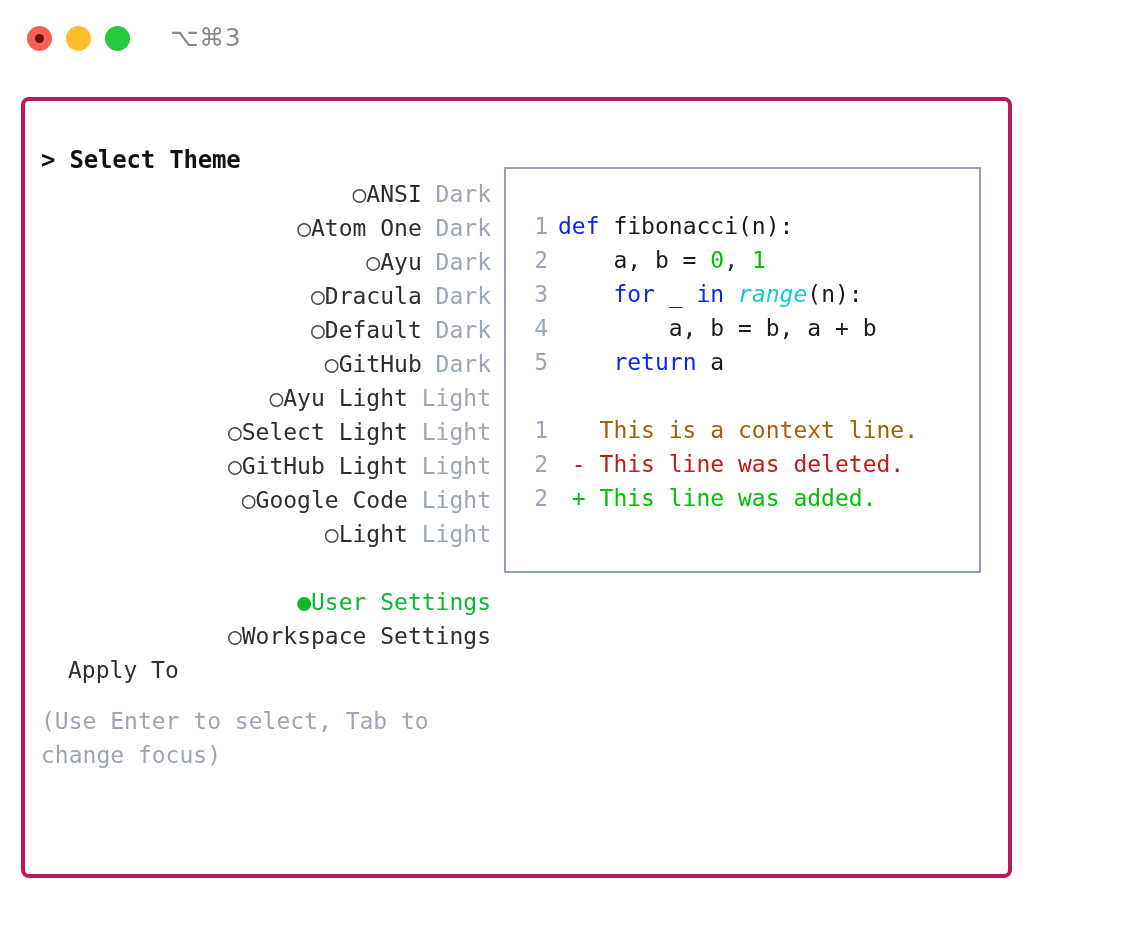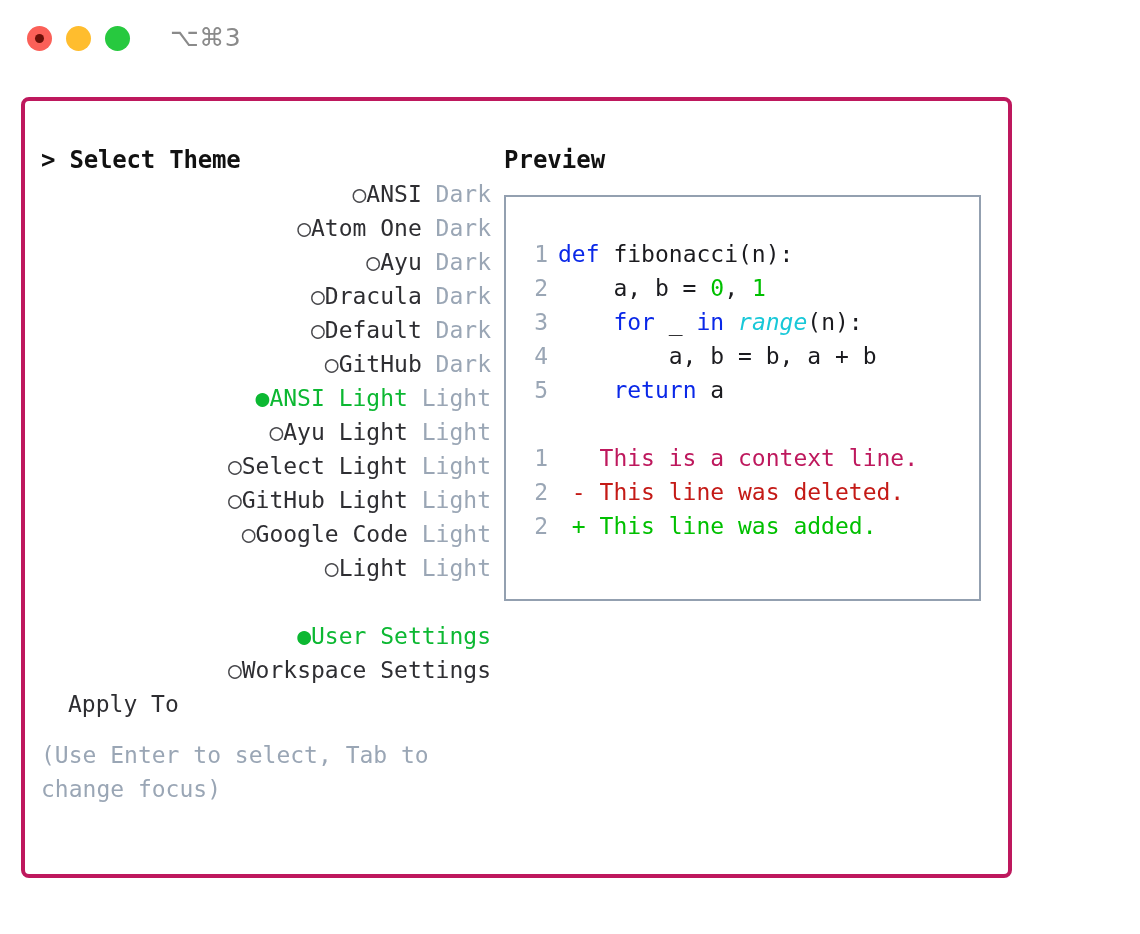--- a/index.html
+++ b/index.html
@@ -157,21 +157,21 @@
   }
   #preview-title {
     font-size: 24px;
     font-weight: bold;
     color: #111111;
     height: 34px;
     line-height: 34px;
     white-space: pre;
   }
   #preview-box {
-    margin-top: 18px;
+    margin-top: 24px;
     width: 477px;
     height: 406px;
     border: 2px solid #93a0b0;
     box-sizing: border-box;
     background: #ffffff;
     position: relative;
   }
   #code-area {
     position: absolute;
     left: 14px;
@@ -187,21 +187,21 @@
     text-align: right;
     color: #9aa6b5;
     margin-right: 10px;
   }
   .tok-kw  { color: #0a28e8; }
   .tok-fn  { color: #18c8d8; font-style: italic; }
   .tok-num { color: #00c000; }
   .tok-txt { color: #1b1b1f; }
   .blank-line { height: 34px; }
 
-  .diff-ctx { color: #be185d; }
+  .diff-ctx { color: #a16207; }
   .diff-del { color: #c41a16; }
   .diff-add { color: #00c000; }
 </style>
 </head>
 <body>
 
 <div id="app-window">
 
   <div id="titlebar">
     <div class="traffic-lights">
@@ -216,40 +216,38 @@
 
     <div id="theme-column">
       <div class="section-header">&gt; Select Theme</div>
       <div id="theme-list">
           <div class="option-row"><span class="bullet">○</span><span>ANSI </span><span class="variant-tag">Dark</span></div>
           <div class="option-row"><span class="bullet">○</span><span>Atom One </span><span class="variant-tag">Dark</span></div>
           <div class="option-row"><span class="bullet">○</span><span>Ayu </span><span class="variant-tag">Dark</span></div>
           <div class="option-row"><span class="bullet">○</span><span>Dracula </span><span class="variant-tag">Dark</span></div>
           <div class="option-row"><span class="bullet">○</span><span>Default </span><span class="variant-tag">Dark</span></div>
           <div class="option-row"><span class="bullet">○</span><span>GitHub </span><span class="variant-tag">Dark</span></div>
-          <div class="option-row selected"><span class="bullet">●</span><span>ANSI Light </span><span class="variant-tag">Light</span></div>
           <div class="option-row"><span class="bullet">○</span><span>Ayu Light </span><span class="variant-tag">Light</span></div>
           <div class="option-row"><span class="bullet">○</span><span>Select Light </span><span class="variant-tag">Light</span></div>
           <div class="option-row"><span class="bullet">○</span><span>GitHub Light </span><span class="variant-tag">Light</span></div>
           <div class="option-row"><span class="bullet">○</span><span>Google Code </span><span class="variant-tag">Light</span></div>
           <div class="option-row"><span class="bullet">○</span><span>Light </span><span class="variant-tag">Light</span></div>
         </div>
 
       <div class="spacer-row"></div>
 
       <div id="apply-list">
           <div class="option-row selected"><span class="bullet">●</span><span>User Settings</span></div>
           <div class="option-row"><span class="bullet">○</span><span>Workspace Settings</span></div>
         </div>
       <div id="apply-header">Apply To</div>
 
       <div id="help-text">(Use Enter to select, Tab to change focus)</div>
     </div>
 
     <div id="preview-column">
-      <div id="preview-title">Preview</div>
       <div id="preview-box">
         <div id="code-area"><div class="code-line"><span class="lineno">1</span><span class="tok-kw">def</span><span class="tok-txt"> fibonacci(n):</span></div><div class="code-line"><span class="lineno">2</span><span class="tok-txt">    a, b = </span><span class="tok-num">0</span><span class="tok-txt">, </span><span class="tok-num">1</span></div><div class="code-line"><span class="lineno">3</span><span class="tok-txt">    </span><span class="tok-kw">for</span><span class="tok-txt"> _ </span><span class="tok-kw">in</span><span class="tok-txt"> </span><span class="tok-fn">range</span><span class="tok-txt">(n):</span></div><div class="code-line"><span class="lineno">4</span><span class="tok-txt">        a, b = b, a + b</span></div><div class="code-line"><span class="lineno">5</span><span class="tok-txt">    </span><span class="tok-kw">return</span><span class="tok-txt"> a</span></div><div class="blank-line"></div><div class="code-line"><span class="lineno">1</span><span class="diff-ctx">   This is a context line.</span></div><div class="code-line"><span class="lineno">2</span><span class="diff-del"> - This line was deleted.</span></div><div class="code-line"><span class="lineno">2</span><span class="diff-add"> + This line was added.</span></div></div>
       </div>
     </div>
 
   </div>
 </div>
 
 </body></html>

